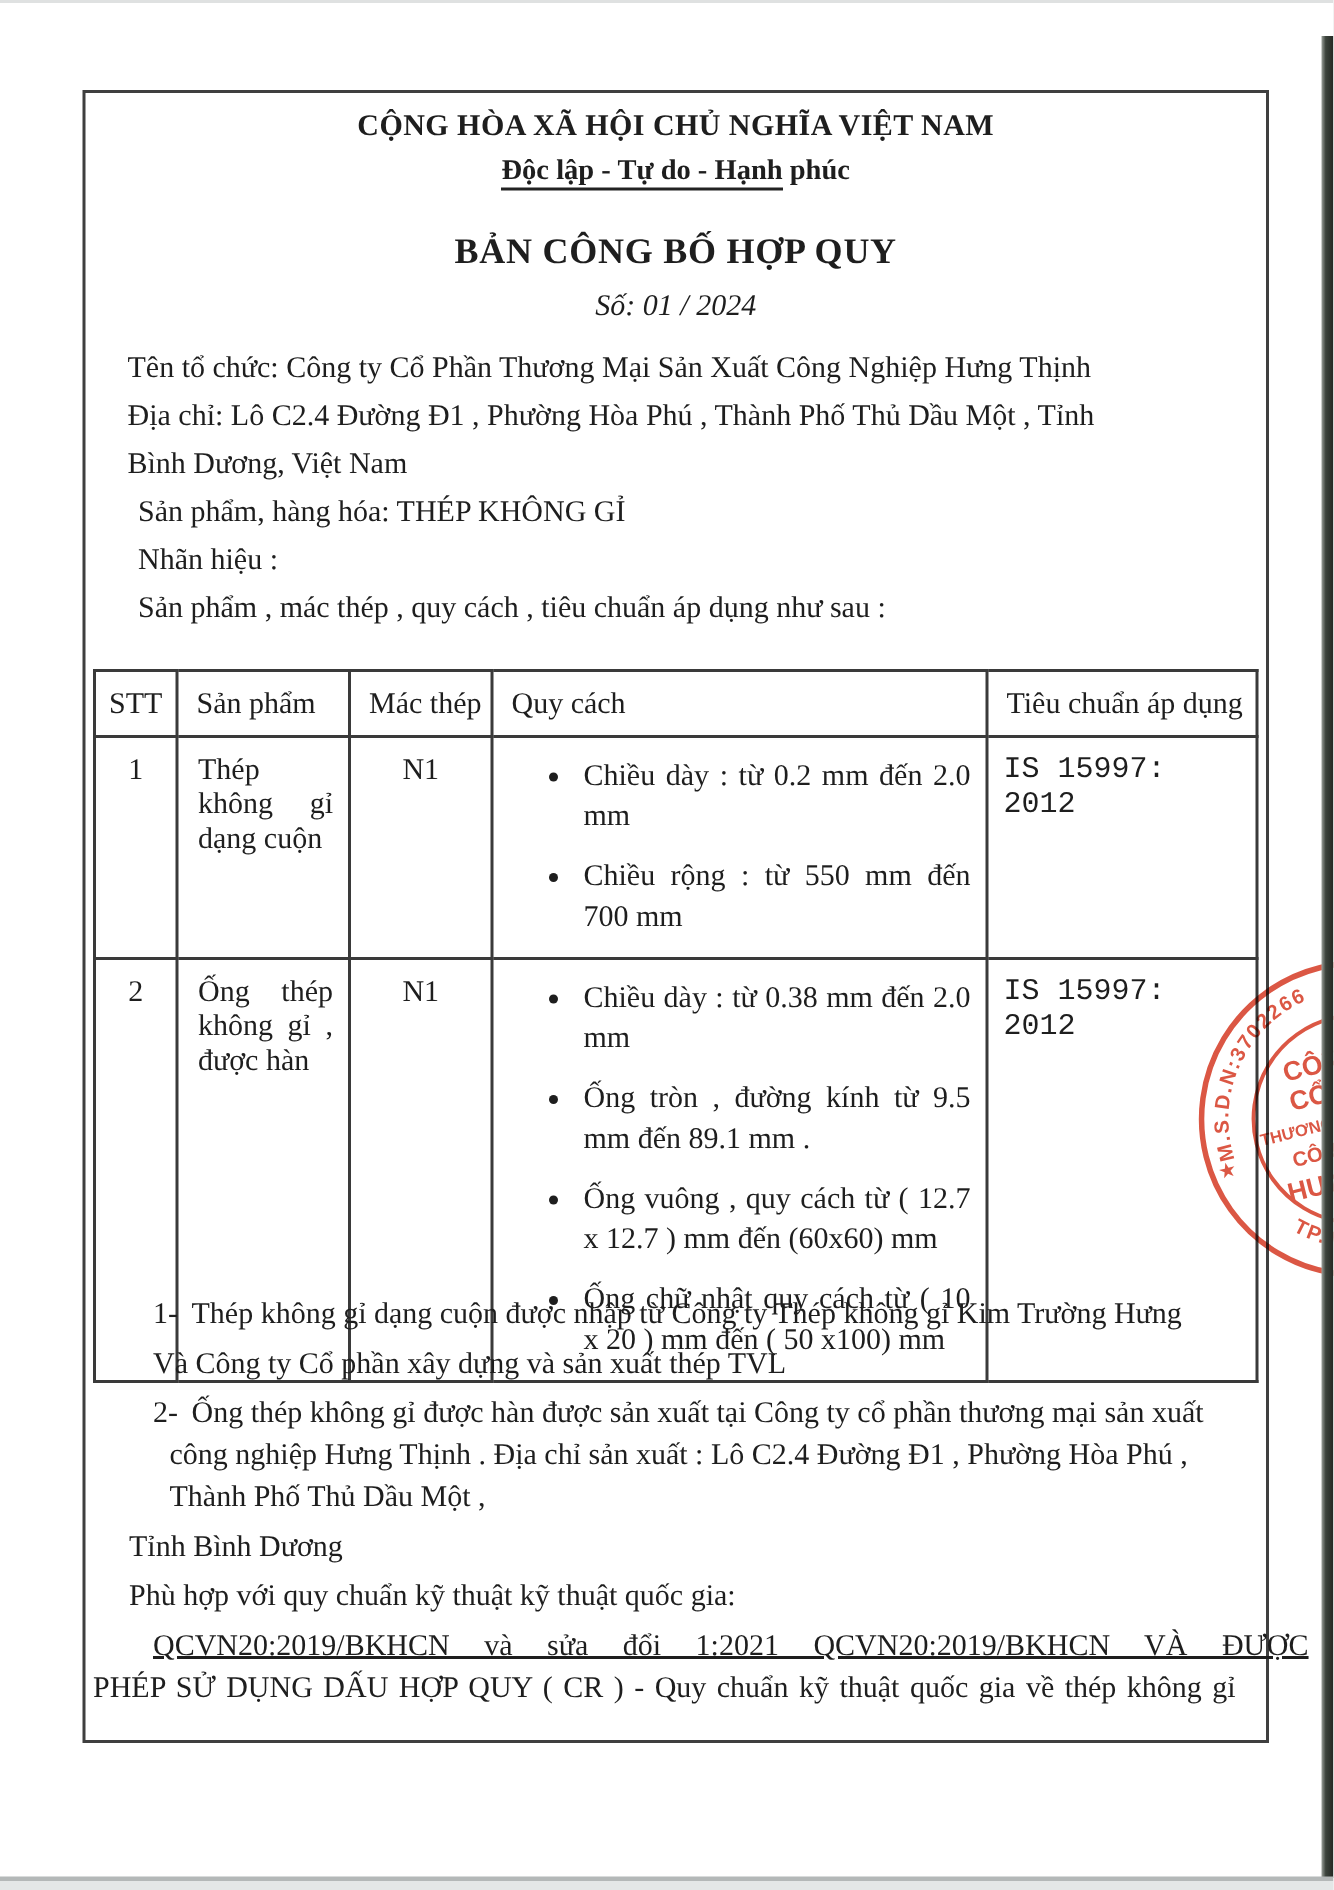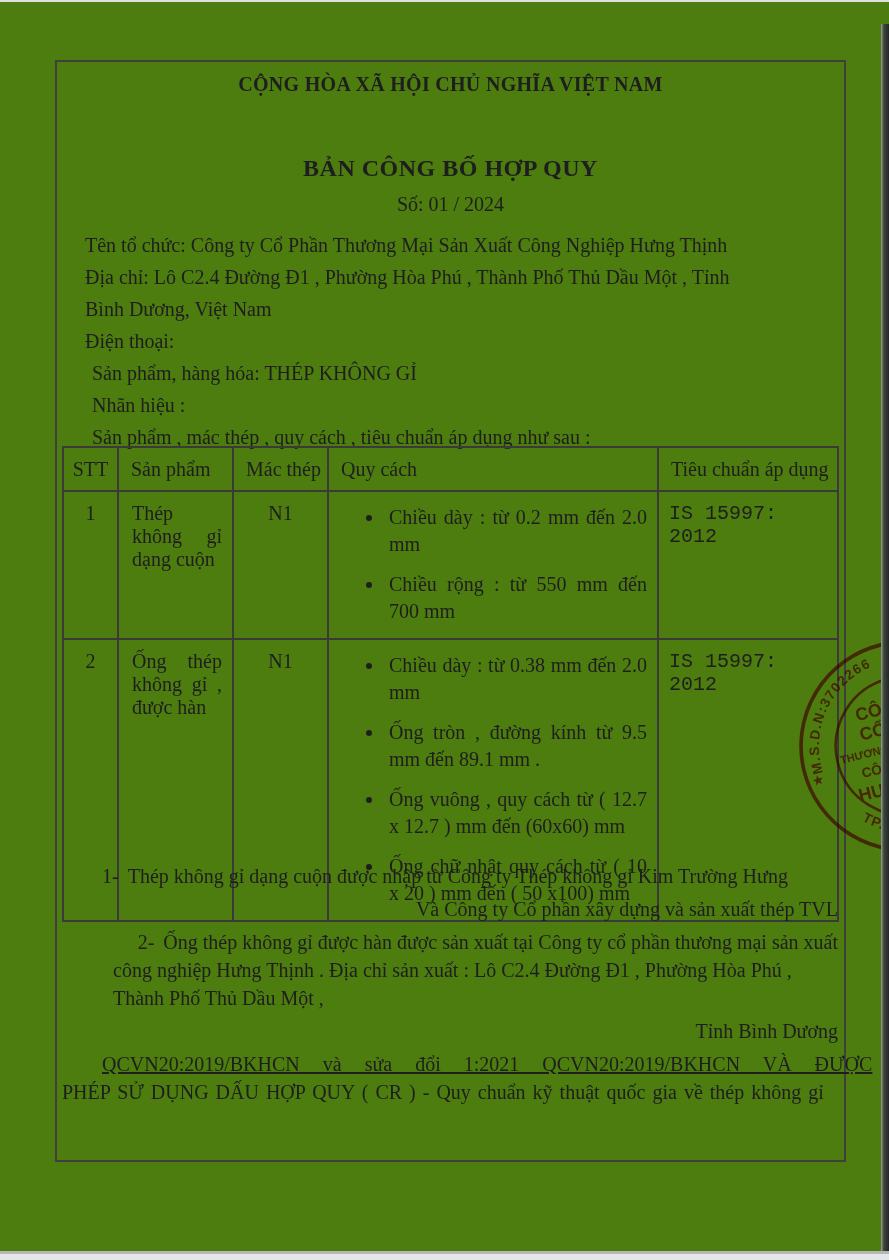--- a/index.html
+++ b/index.html
@@ -1,37 +1,37 @@
 <!DOCTYPE html>
 <html><head>
 <meta charset="utf-8">
 <style>
   html,body{margin:0;padding:0;background:#e9e9e9;}
   .scan{
-    position:relative;width:889px;height:1260px;background:#4d7c0f;
+    position:relative;width:889px;height:1260px;background:#ffffff;
     font-family:"Liberation Serif","DejaVu Serif",serif;color:#1e1e1e;
     overflow:hidden;margin:0 auto;
   }
   
   .edge-top{position:absolute;left:0;top:0;width:889px;height:2px;background:#dfe1e1;}
   .edge-right{position:absolute;left:881px;top:24px;width:8px;height:1228px;
     background:linear-gradient(90deg,#9aa09a 0%,#3d443d 35%,#232823 100%);}
   .edge-bottom-line{position:absolute;left:0;top:1251px;width:889px;height:3px;background:#b4b8b8;}
   .edge-bottom-band{position:absolute;left:0;top:1254px;width:889px;height:6px;background:#e4e7e7;}
 
   
   .frame{position:absolute;left:55px;top:60px;width:787px;height:1098px;border:2px solid #3f3f3f;}
 
   .center{text-align:center;}
   .hdr{position:absolute;left:0;top:11px;width:100%;}
   .nat-title{font-size:20px;font-weight:bold;letter-spacing:.3px;}
   .motto{font-size:19px;font-weight:bold;margin-top:7px;}
   .motto .u{border-bottom:2px solid #222;padding-bottom:1px;}
   .doc-title{position:absolute;left:0;top:93px;width:100%;font-size:24px;font-weight:bold;letter-spacing:.5px;}
-  .doc-number{position:absolute;left:0;top:131px;width:100%;font-size:20px;}
+  .doc-number{position:absolute;left:0;top:131px;width:100%;font-size:20px;font-style:italic;}
 
   .info{position:absolute;left:28px;top:167px;width:712px;font-size:20px;line-height:32px;}
   .info .line{white-space:nowrap;}
   .info .indent{margin-left:7px;}
   .b{font-weight:normal;margin-top:34px;}
 
   table.spec{position:absolute;left:5px;top:384px;width:775px;border-collapse:collapse;table-layout:fixed;font-size:20px;}
   table.spec td{border:2px solid #3a3a3a;vertical-align:top;padding:0;}
   tr.thead{height:44px;}
   tr.thead td{vertical-align:middle;padding:2px 0 2px 12px;}
@@ -43,50 +43,50 @@
   td.qc{padding:12px 10px 0 60px !important;}
   td.tc{padding:10px 6px 0 10px !important;font-family:Liberation Mono, monospace;}
   .spec-item{position:relative;text-align:justify;margin-bottom:13px;line-height:27px;}
   .dot{position:absolute;left:-23px;top:11px;width:6px;height:6px;border-radius:50%;background:#1e1e1e;}
 
   .notes{position:absolute;left:5px;top:800px;width:776px;font-size:20px;line-height:28px;}
   .note-line{white-space:nowrap;}
   .ml40{margin-left:40px;}
   .ml68{margin-left:51px;}
   .ml24{margin-left:24px;}
-  .mt5{margin-top:5px;text-align:right;}
+  .mt5{margin-top:5px;}
   .marker{margin-right:9px;}
   .wide-space{word-spacing:18px;text-decoration:underline;}
   .mild-space{word-spacing:2px;}
 
   
   .stamp{position:absolute;left:779px;top:620px;width:252px;height:252px;
     mix-blend-mode:multiply;opacity:.93;transform:rotate(-14deg);}
   .stamp text{font-family:"Liberation Sans","DejaVu Sans",sans-serif;font-weight:bold;}
 </style>
 </head>
 <body>
 
 <div class="scan">
   <div class="edge-top"></div>
 
   <div class="frame">
 
     <div class="hdr center">
       <div class="nat-title">CỘNG HÒA XÃ HỘI CHỦ NGHĨA VIỆT NAM</div>
+      <div class="motto"><span class="u">Độc lập - Tự do - Hạnh</span><span> phúc</span></div>
     </div>
 
     <div class="doc-title center">BẢN CÔNG BỐ HỢP QUY</div>
     <div class="doc-number center">Số: 01 / 2024</div>
 
     <div class="info">
       <div class="line">Tên tổ chức: Công ty Cổ Phần Thương Mại Sản Xuất Công Nghiệp Hưng Thịnh</div>
       <div class="line">Địa chỉ: Lô C2.4 Đường Đ1 , Phường Hòa Phú , Thành Phố Thủ Dầu Một , Tỉnh</div>
       <div class="line">Bình Dương, Việt Nam</div>
-      <div class="line">Điện thoại:</div>
       <div class="line indent"><span>Sản phẩm, hàng hóa: </span><span class="b">THÉP KHÔNG GỈ</span></div>
       <div class="line indent">Nhãn hiệu :</div>
       <div class="line indent">Sản phẩm , mác thép , quy cách , tiêu chuẩn áp dụng như sau :</div>
     </div>
 
     <table class="spec">
       <colgroup>
           <col style="width:55px">
           <col style="width:115px">
           <col style="width:95px">
@@ -126,20 +126,21 @@
     </tbody>
       </table>
 
     <div class="notes">
       <div class="note-line ml40"><span class="marker">1-</span><span>Thép không gỉ dạng cuộn được nhập từ Công ty Thép không gỉ Kim Trường Hưng</span></div>
       <div class="note-line ml40 mt5">Và Công ty Cổ phần xây dựng và sản xuất thép TVL</div>
       <div class="note-line ml40 mt5"><span class="marker">2-</span><span>Ống thép không gỉ được hàn được sản xuất tại Công ty cổ phần thương mại sản xuất</span></div>
       <div class="note-line ml68">công nghiệp Hưng Thịnh . Địa chỉ sản xuất : Lô C2.4 Đường Đ1 , Phường Hòa Phú ,</div>
       <div class="note-line ml68">Thành Phố Thủ Dầu Một ,</div>
       <div class="note-line ml24 mt5">Tỉnh Bình Dương</div>
+      <div class="note-line ml24 mt5">Phù hợp với quy chuẩn kỹ thuật kỹ thuật quốc gia:</div>
       <div class="note-line ml40 wide-space mt5">QCVN20:2019/BKHCN và sửa đổi 1:2021 QCVN20:2019/BKHCN VÀ ĐƯỢC</div>
       <div class="note-line mild-space">PHÉP SỬ DỤNG DẤU HỢP QUY ( CR ) - Quy chuẩn kỹ thuật quốc gia về thép không gỉ</div>
     </div>
   </div>
 
   <svg class="stamp" viewBox="0 0 240 240">
     <circle cx="120" cy="120" r="99" fill="none" stroke-width="3.5" stroke="#d94a35"></circle>
     <circle cx="120" cy="120" r="66" fill="none" stroke-width="2.5" stroke="#d94a35"></circle>
     <defs>
       <path id="arcTop" d="M 40.8 141.2 A 82 82 0 0 1 161 49" fill="none"></path>

